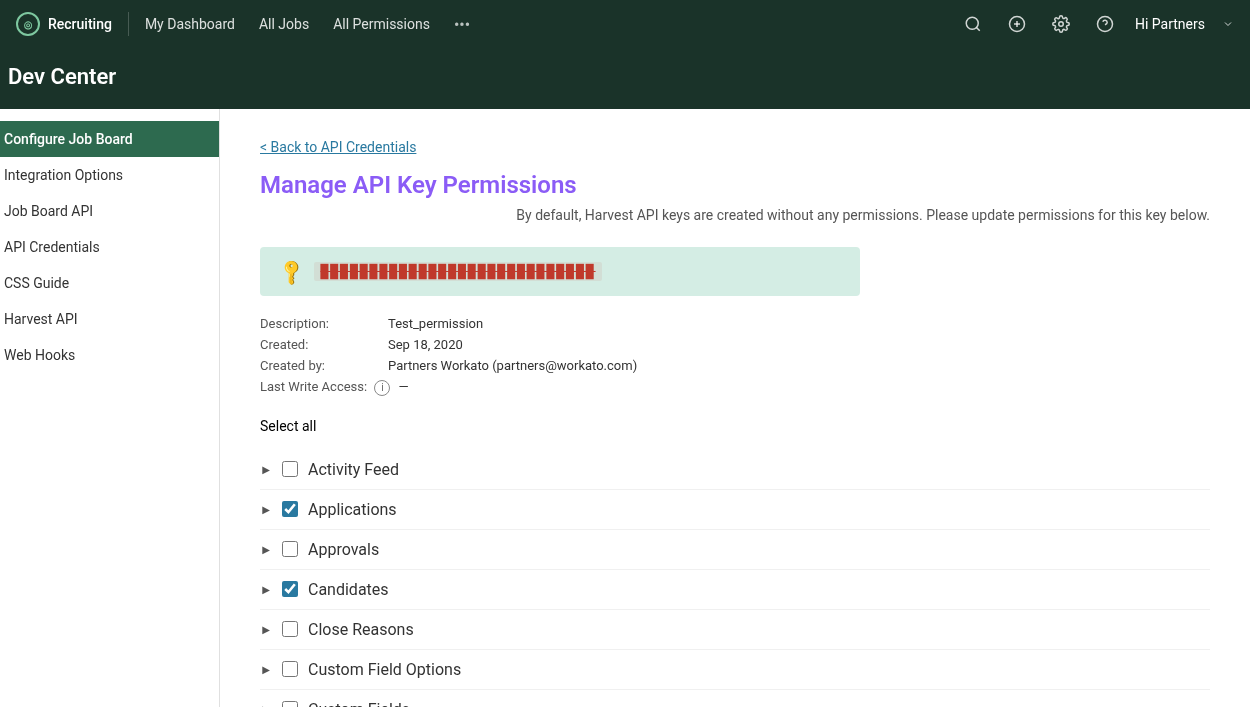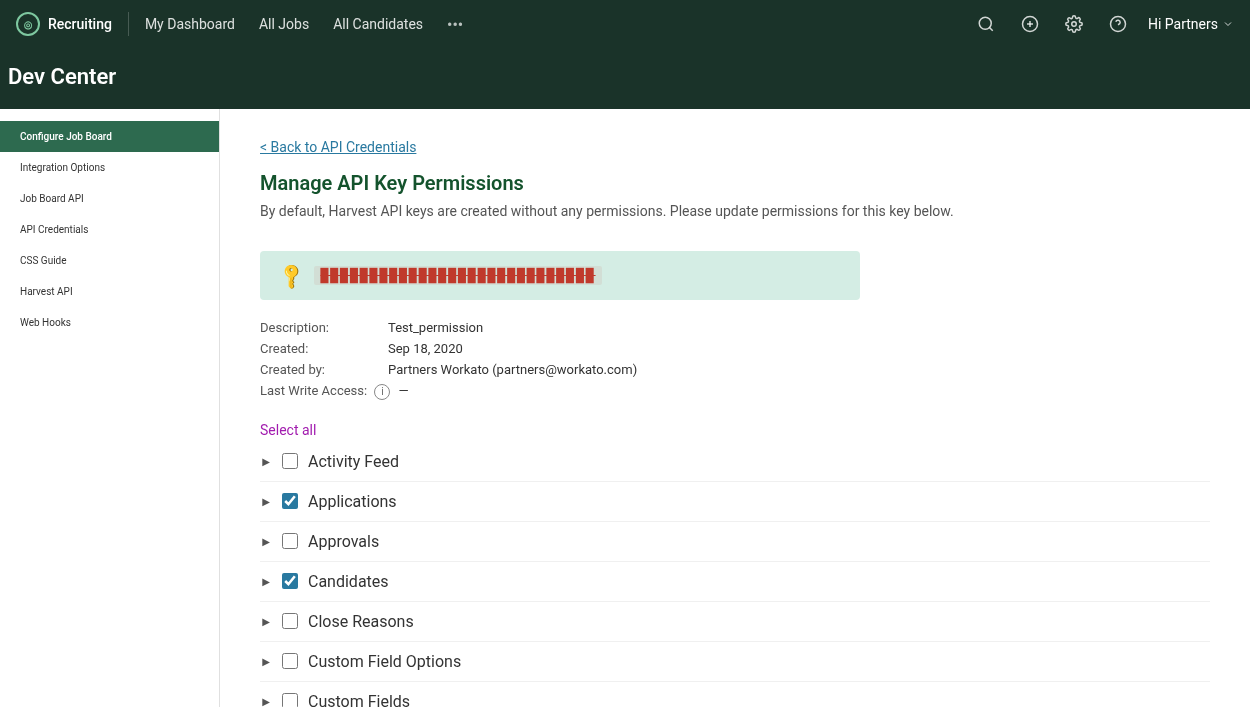--- a/index.html
+++ b/index.html
@@ -66,21 +66,21 @@
       align-items: center;
       justify-content: center;
       border-radius: 50%;
     }
     .nav-user {
       color: #fff;
       font-size: 14px;
       cursor: pointer;
       display: flex;
       align-items: center;
-      gap: 4px;
+      gap: 17px;
       white-space: nowrap;
     }
 
     
     .dev-center-header {
       background: #1a3329;
       padding: 16px 8px 20px;
       color: #fff;
       font-size: 22px;
       font-weight: 600;
@@ -94,22 +94,22 @@
 
     
     .sidebar {
       width: 220px;
       background: #fff;
       border-right: 1px solid #e0e0e0;
       padding-top: 12px;
       flex-shrink: 0;
     }
     .sidebar-item {
-      padding: 10px 20px;
-      font-size: 10px;
+      padding: 10px 4px;
+      font-size: 14px;
       cursor: pointer;
       color: #333;
     }
     .sidebar-item.active {
       background: #2d6a4f;
       color: #fff;
       font-weight: 500;
     }
 
     
@@ -122,29 +122,30 @@
     .back-link {
       color: #2979a0;
       font-size: 14px;
       cursor: pointer;
       margin-bottom: 16px;
       display: inline-block;
       text-decoration: underline;
     }
 
     .page-title {
-      font-size: 20px;
+      font-size: 24px;
       font-weight: 600;
-      color: #14532d;
+      color: #8b5cf6;
       margin-bottom: 8px;
     }
     .page-desc {
       font-size: 14px;
       color: #555;
-      margin-bottom: 32px;
+      margin-bottom: 24px;
+      text-align: right;
     }
 
     
     .api-key-box {
       background: #d4ede4;
       border-radius: 4px;
       padding: 14px 20px;
       display: flex;
       align-items: center;
       gap: 12px;
@@ -195,24 +196,24 @@
       height: 16px;
       border: 1px solid #888;
       border-radius: 50%;
       font-size: 10px;
       color: #666;
       cursor: pointer;
       margin-left: 4px;
     }
 
     .select-all-link {
-      color: #a21caf;
-      font-size: 14px;
-      cursor: pointer;
-      margin-bottom: 4px;
+      color: #000000;
+      font-size: 14px;
+      cursor: pointer;
+      margin-bottom: 16px;
       display: inline-block;
       text-align: right;
     }
 
     
     .permission-list {
       display: flex;
       flex-direction: column;
       gap: 0;
     }
@@ -252,21 +253,21 @@
 <body>
 
 <nav class="top-nav">
   <div class="nav-logo">
     <div class="nav-logo-icon">◎</div>
     <span>Recruiting</span>
   </div>
   <div class="nav-links">
     <span class="nav-link">My Dashboard</span>
     <span class="nav-link">All Jobs</span>
-    <span class="nav-link">All Candidates</span>
+    <span class="nav-link">All Permissions</span>
     <span class="nav-dots">•••</span>
   </div>
   <div class="nav-right">
     <div class="nav-icon-btn">
       <svg width="18" height="18" viewBox="0 0 24 24" fill="none" stroke="rgba(255,255,255,0.8)" stroke-width="2">
         <circle cx="11" cy="11" r="8"></circle>
           <line x1="21" y1="21" x2="16.65" y2="16.65"></line>
       </svg>
     </div>
     <div class="nav-icon-btn">

